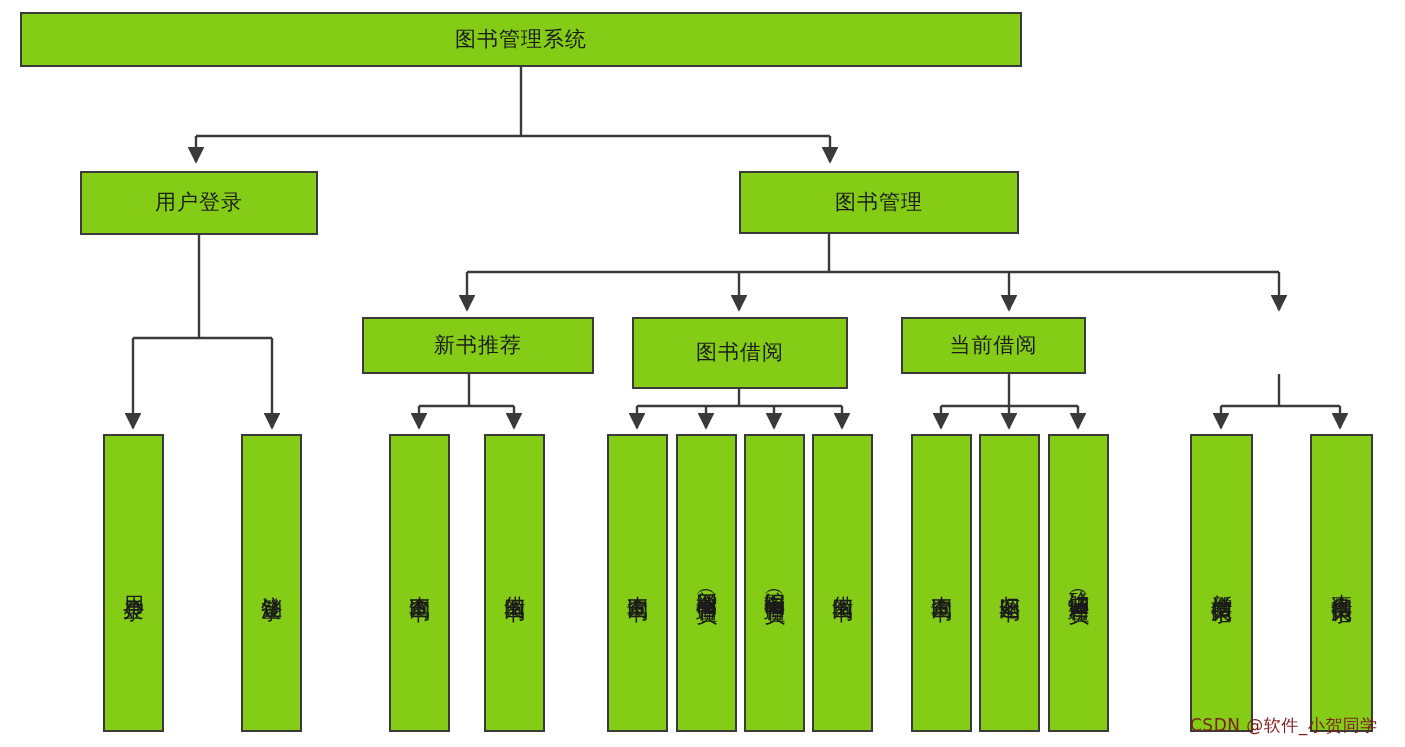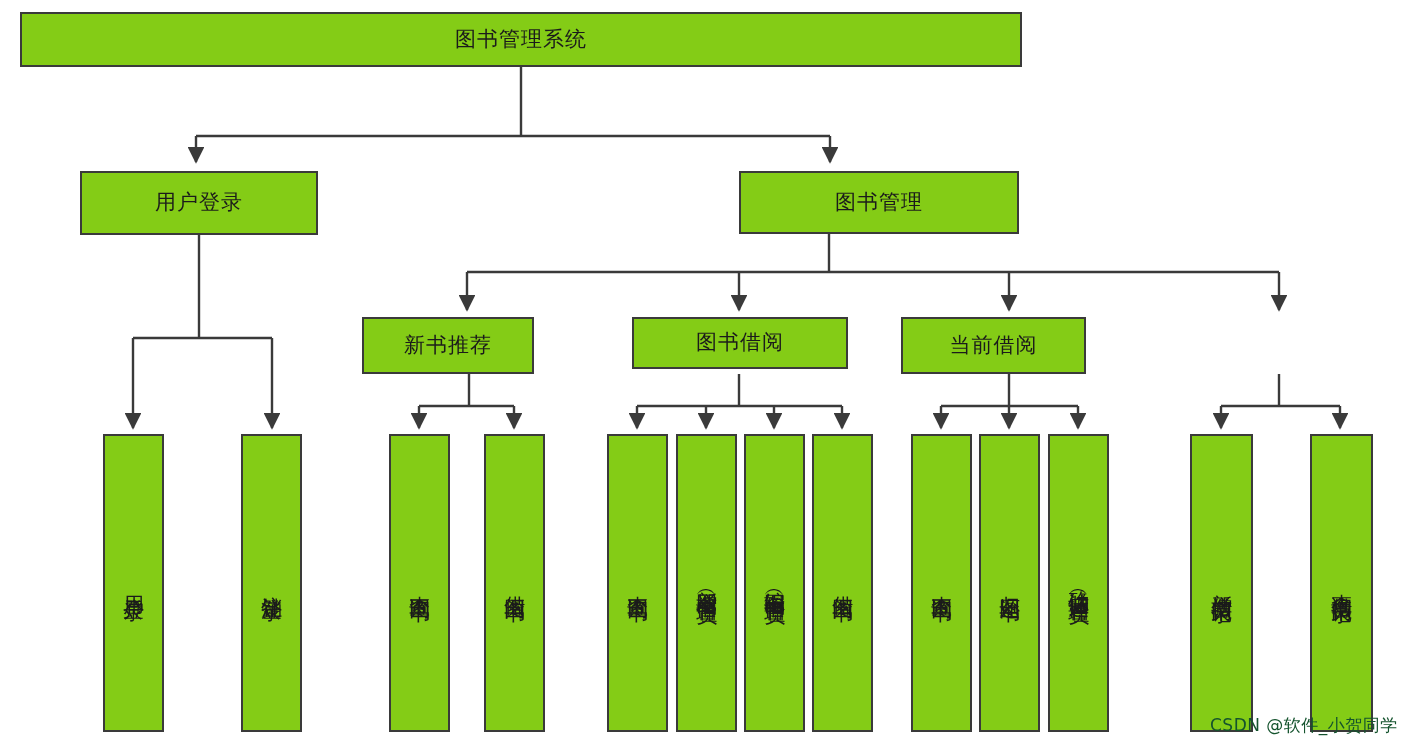--- a/index.html
+++ b/index.html
@@ -49,26 +49,25 @@
     letter-spacing: 2px;
     padding: 4px 0;
   }
   .node.vert .vlabel {
     writing-mode: vertical-rl;
     text-orientation: upright;
     white-space: nowrap;
   }
   .watermark {
     position: absolute;
-    color: #14532d;
+    color: #7f1d1d;
     font-size: 17px;
     letter-spacing: 0.5px;
     white-space: nowrap;
     user-select: none;
-    margin-left: 20px;
   }
 </style>
 </head>
 <body>
 
 <div id="canvas">
 
   <svg id="edges" viewBox="0 0 1405 747" width="1405" height="747">
     <defs>
       <marker id="arrow" viewBox="0 0 10 10" refX="9" refY="5" markerWidth="7" markerHeight="7" orient="auto-start-reverse">
@@ -124,25 +123,25 @@
   </div>
 
   <div class="node horiz" style="left:80px; top:171px; width:238px; height:64px;">
     <span>用户登录</span>
   </div>
 
   <div class="node horiz" style="left:711px; top:171px; width:280px; height:63px;margin-left:28px;">
     <span>图书管理</span>
   </div>
 
-  <div class="node horiz" style="left:362px; top:317px; width:172px; height:57px;">
+  <div class="node horiz" style="left:362px; top:317px; width:232px; height:57px;">
     <span>新书推荐</span>
   </div>
 
-  <div class="node horiz" style="left:632px; top:317px; width:216px; height:52px;">
+  <div class="node horiz" style="left:632px; top:317px; width:216px; height:72px;">
     <span>图书借阅</span>
   </div>
 
   <div class="node horiz" style="left:901px; top:317px; width:185px; height:57px;">
     <span>当前借阅</span>
   </div>
 
 
   <div class="node vert" style="left:103px; top:434px; width:61px; height:298px;">
     <span class="vlabel">用户登录</span>

